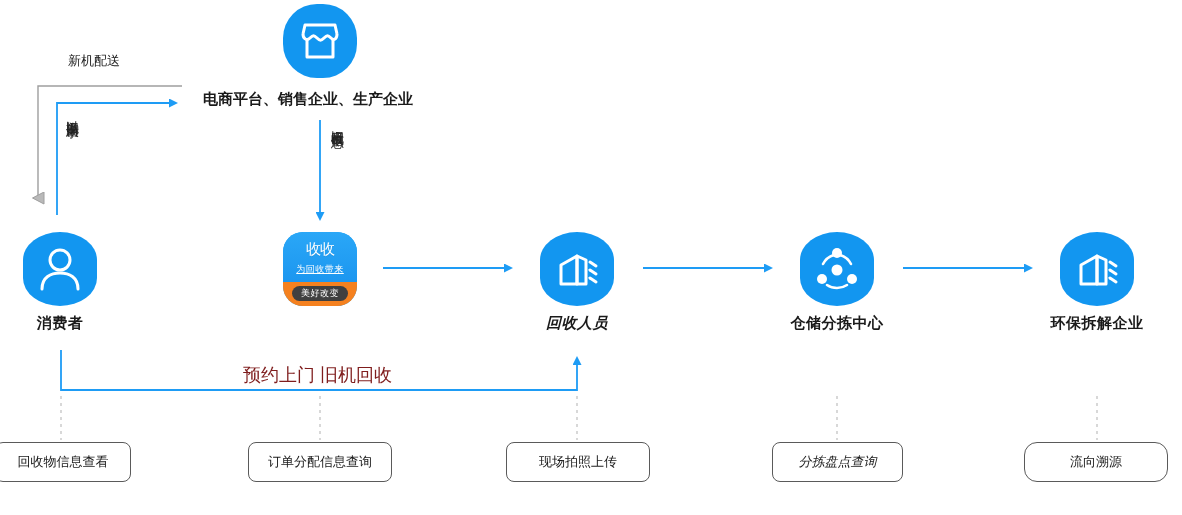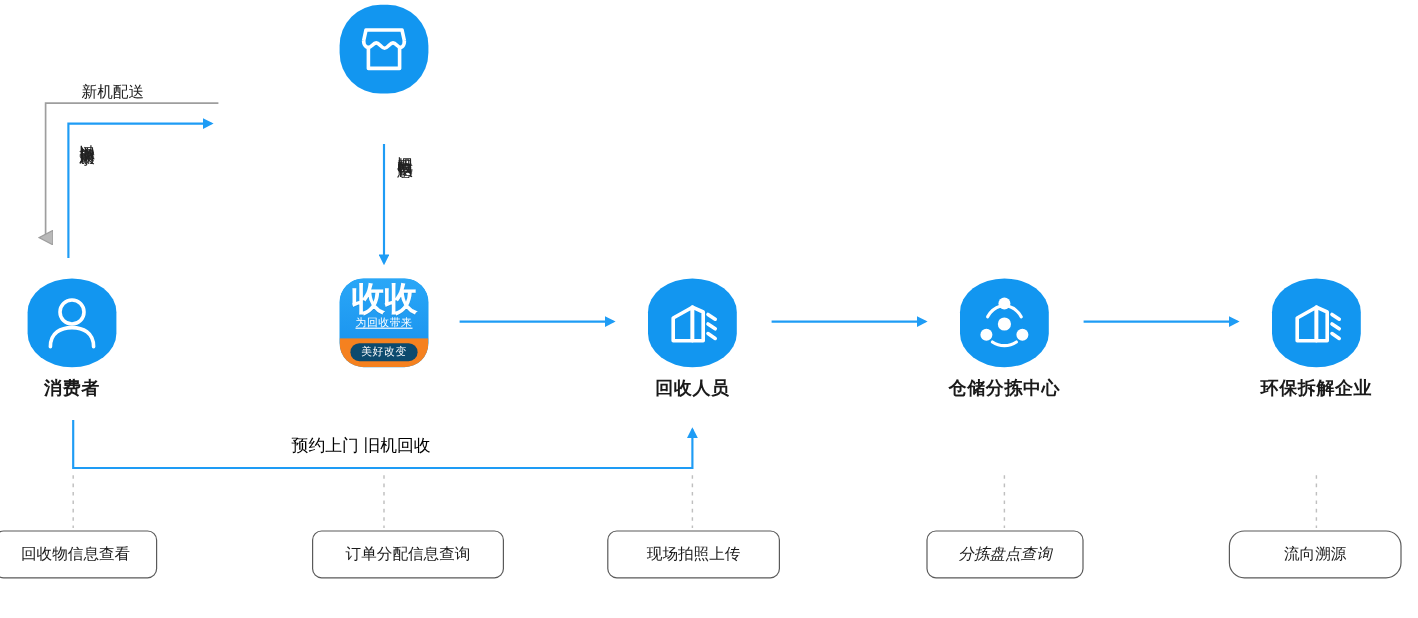--- a/index.html
+++ b/index.html
@@ -46,46 +46,46 @@
   .brand .top{
     position:absolute;left:0;top:0;width:100%;height:54px;
     background:linear-gradient(180deg,#2aa7f7 0%,#1b95ef 100%);
   }
   .brand .bot{
     position:absolute;left:0;bottom:0;width:100%;height:24px;
     background:#f5811f;
   }
   .brand .ss{
     position:absolute;left:0;top:4px;width:100%;
-    font-size:28px;font-weight:bold;color:#ffffff;text-align:center;
+    font-size:15px;font-weight:normal;color:#ffffff;text-align:center;
     letter-spacing:-1px;line-height:26px;
     text-shadow:0 1px 0 rgba(0,0,0,.08);
   }
   .brand .sub{
     position:absolute;left:0;top:31px;width:100%;
     font-size:9px;color:#ffffff;text-align:center;letter-spacing:.5px;text-decoration:underline;
   }
   .brand .pill{
     position:absolute;left:9px;bottom:5px;width:56px;height:15px;
-    background:#0c4a6e;border-radius:8px;
+    background:#404040;border-radius:8px;
     font-size:9px;color:#ffffff;line-height:15px;
     letter-spacing:.5px;
   }
 
   
   .vtext{
     position:absolute;
     writing-mode:vertical-rl;
     font-size:13px;color:#222;line-height:17px;letter-spacing:1px;
   }
   .htext{
     position:absolute;font-size:13px;color:#222;white-space:nowrap;
   }
   .blue-label{
-    position:absolute;font-size:14px;color:#000000;white-space:nowrap;
+    position:absolute;font-size:18px;color:#7f1d1d;white-space:nowrap;
   }
 
   
   .qbox{
     position:absolute;height:40px;
     border:1px solid #5a5a5a;border-radius:8px;background:#fff;
     font-size:13px;color:#1a1a1a;
     display:flex;align-items:center;justify-content:center;
     white-space:nowrap;box-sizing:border-box;
   }
@@ -144,22 +144,23 @@
     <div class="ico">
       <svg viewBox="0 0 74 74" width="74" height="74" xmlns="http://www.w3.org/2000/svg">
         <path d="M20,30 L22,21 L52,21 L54,30" fill="none" stroke="#ffffff" stroke-width="3" stroke-linejoin="round"></path>
         <path d="M20,30 C20,35 24,37 27,34 C30,31 31,31 34,34 C37,37 38,37 41,34
                  C44,31 45,31 48,34 C51,37 54,35 54,30" fill="none" stroke="#ffffff" stroke-width="3" stroke-linejoin="round"></path>
         <path d="M24,35 L24,53 L50,53 L50,35" fill="none" stroke="#ffffff" stroke-width="3" stroke-linejoin="round"></path>
       </svg>
     </div>
   </div>
 
-
-  <div class="htext" style="left:68px;top:68px;">新机配送</div>
+  <div class="hdr-label">电商平台、销售企业、生产企业</div>
+
+  <div class="htext" style="left:68px;top:52px;">新机配送</div>
 
   <div class="vtext" style="left:64px;top:110px;">以旧换新需求</div>
 
   <div class="vtext" style="left:329px;top:120px;">旧机回收信息</div>
 
   <div class="blue-label" style="left:243px;top:363px;">预约上门 旧机回收</div>
 
   <div class="node" style="left:-20px;top:232px;">
     <div class="ico sq">
       <svg viewBox="0 0 74 74" width="74" height="74" xmlns="http://www.w3.org/2000/svg">
@@ -173,21 +174,21 @@
   <div class="node" style="left:240px;top:232px;">
     <div class="brand">
       <div class="top"></div>
       <div class="bot"></div>
       <div class="ss">收收</div>
       <div class="sub">为回收带来</div>
       <div class="pill">美好改变</div>
     </div>
   </div>
 
-  <div class="node" style="left:497px;top:232px;">
+  <div class="node" style="left:497px;top:232px;font-style:italic;">
     <div class="ico sq">
       <svg viewBox="0 0 74 74" width="74" height="74" xmlns="http://www.w3.org/2000/svg">
         <path d="M21,52 L21,33 L37,24 L37,52 Z" fill="none" stroke="#ffffff" stroke-width="3" stroke-linejoin="round"></path>
         <path d="M37,24 L37,52 L46,52 L46,28 Z" fill="none" stroke="#ffffff" stroke-width="3" stroke-linejoin="round"></path>
         <path d="M50,30 L56,34" stroke="#ffffff" stroke-width="3" stroke-linecap="round"></path>
         <path d="M50,38 L56,42" stroke="#ffffff" stroke-width="3" stroke-linecap="round"></path>
         <path d="M50,46 L56,50" stroke="#ffffff" stroke-width="3" stroke-linecap="round"></path>
       </svg>
     </div>
     <div class="caption">回收人员</div>
@@ -215,18 +216,18 @@
         <path d="M37,24 L37,52 L46,52 L46,28 Z" fill="none" stroke="#ffffff" stroke-width="3" stroke-linejoin="round"></path>
         <path d="M50,30 L56,34" stroke="#ffffff" stroke-width="3" stroke-linecap="round"></path>
         <path d="M50,38 L56,42" stroke="#ffffff" stroke-width="3" stroke-linecap="round"></path>
         <path d="M50,46 L56,50" stroke="#ffffff" stroke-width="3" stroke-linecap="round"></path>
       </svg>
     </div>
     <div class="caption">环保拆解企业</div>
   </div>
 
   <div class="qbox" style="left:-5px;top:442px;width:136px;">回收物信息查看</div>
-  <div class="qbox" style="left:260px;top:442px;width:160px;">订单分配信息查询</div>
+  <div class="qbox" style="left:248px;top:442px;width:144px;">订单分配信息查询</div>
   <div class="qbox" style="left:506px;top:442px;width:144px;">现场拍照上传</div>
   <div class="qbox" style="left:772px;top:442px;width:131px;font-style:italic;">分拣盘点查询</div>
   <div class="qbox" style="left:1024px;top:442px;width:144px;border-radius:13px;">流向溯源</div>
 
 </div>
 
 </body></html>

